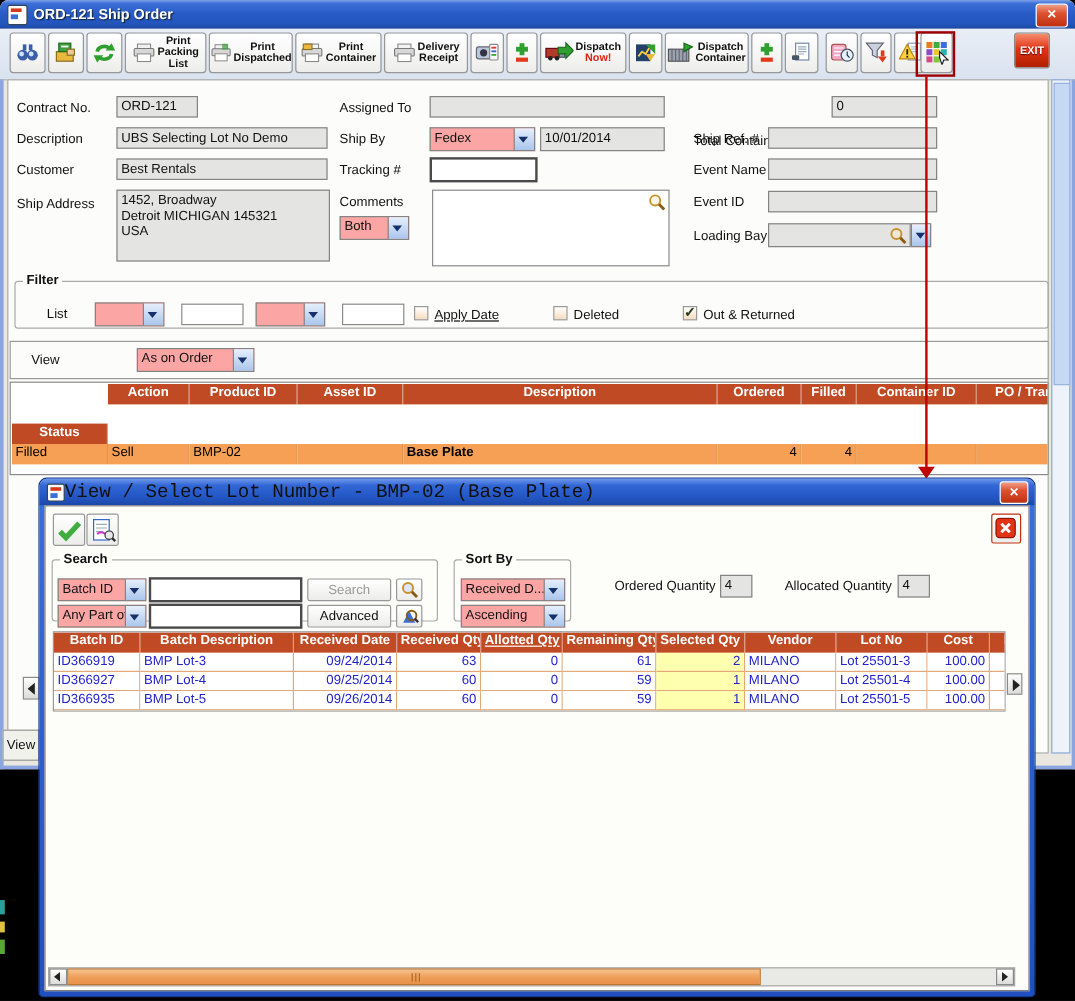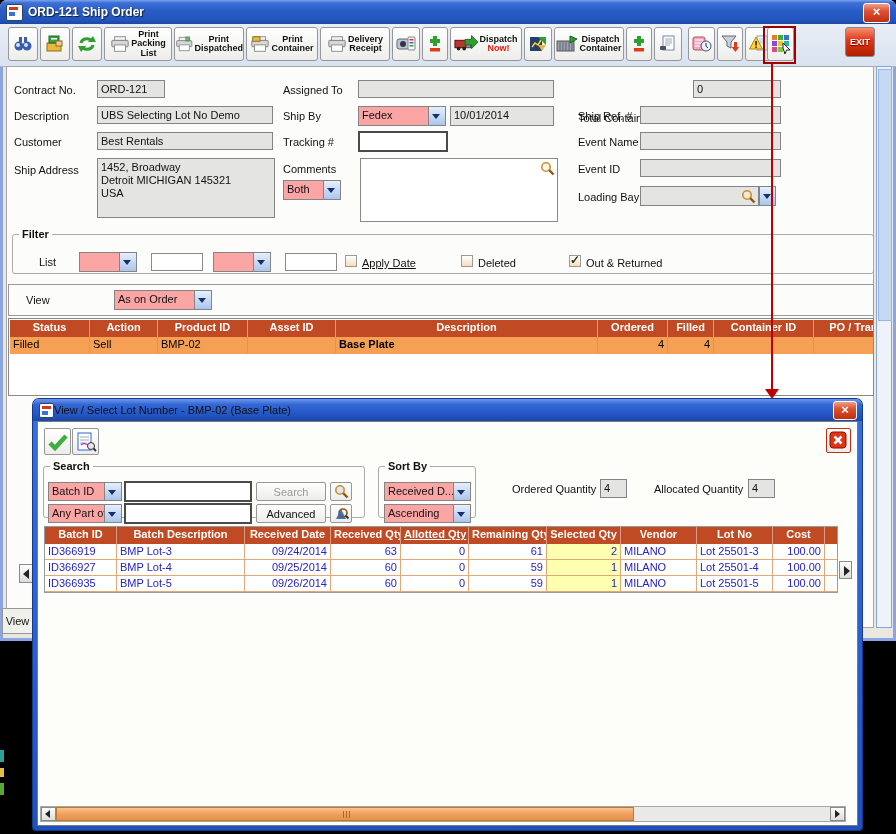--- a/index.html
+++ b/index.html
@@ -340,21 +340,21 @@
     <span class="lbl" style="left:17px;top:9px;">View</span>
     <div class="combo" style="left:105px;top:5px;width:98px;">
       <span class="val">As on Order</span>
       <span class="arr"></span>
     </div>
   </div>
 
   <div class="tablebox" style="left:8px;top:318px;width:866px;height:78px;">
     <div id="order-table" style="position:absolute;left:1px;top:1px;">
         <div class="trow hrow">
-          <div class="tcell a-l" style="width: 80px;">Status</div>
+          <div class="tcell a-l" style="width: 80px; margin-top: 33px;">Status</div>
           <div class="tcell a-l" style="width: 68px;">Action</div>
           <div class="tcell a-l" style="width: 90px;">Product ID</div>
           <div class="tcell a-l" style="width: 88px;">Asset ID</div>
           <div class="tcell a-l" style="width: 262px;">Description</div>
           <div class="tcell a-r" style="width: 70px;">Ordered</div>
           <div class="tcell a-r" style="width: 46px;">Filled</div>
           <div class="tcell a-l" style="width: 100px;">Container ID</div>
           <div class="tcell a-l" style="width: 100px;">PO / Transfer</div>
         </div>
         <div class="trow orow">
@@ -388,21 +388,21 @@
 <div class="abs" style="left:0;top:768px;width:4px;height:9px;background:#e0c040;"></div>
 <div class="abs" style="left:0;top:783px;width:4px;height:12px;background:#58a838;"></div>
 
 <div id="grid-highlight" class="abs"></div>
 <div id="red-line" class="abs"></div>
 <div id="red-head" class="abs"></div>
 
 <div id="modal" class="abs">
   <div class="mtitle">
     <span class="appicon" style="width:13px;height:13px;"></span>
-    <span class="ttext" style="font-size:11px;">View / Select Lot Number - BMP-02 (Base Plate)</span>
+    <span class="ttext" style="font-size:16px;font-family:Liberation Mono, monospace;">View / Select Lot Number - BMP-02 (Base Plate)</span>
     <span class="xclose" style="position:absolute;right:5px;top:2px;width:22px;height:17px;line-height:15px;">×</span>
   </div>
   <div id="mbody">
 
     <div class="ibtn" style="left:6px;top:6px;width:27px;height:27px;">
       <svg width="22" height="20">
           <path d="M3 11 L8 16 L19 4" stroke="#3fae3f" stroke-width="4.5" fill="none"></path>
         </svg>
     </div>
     <div class="ibtn" style="left:34px;top:6px;width:27px;height:27px;">

